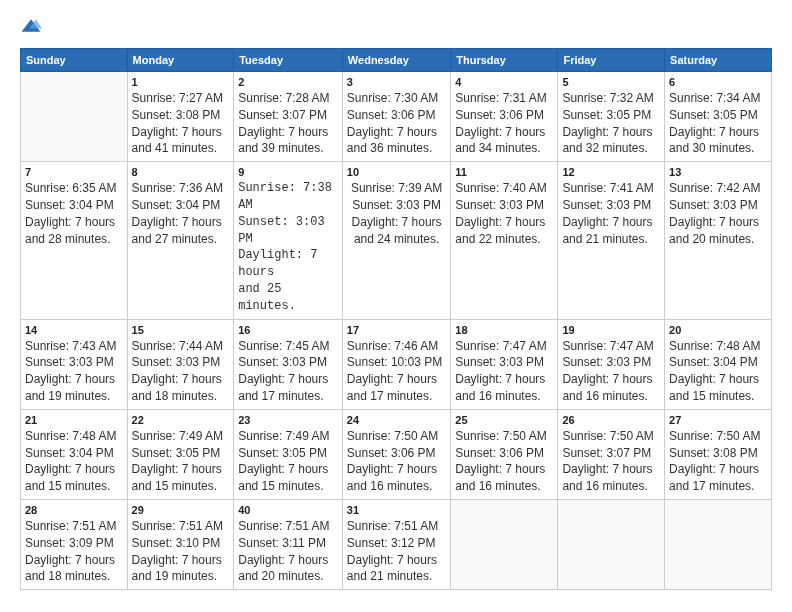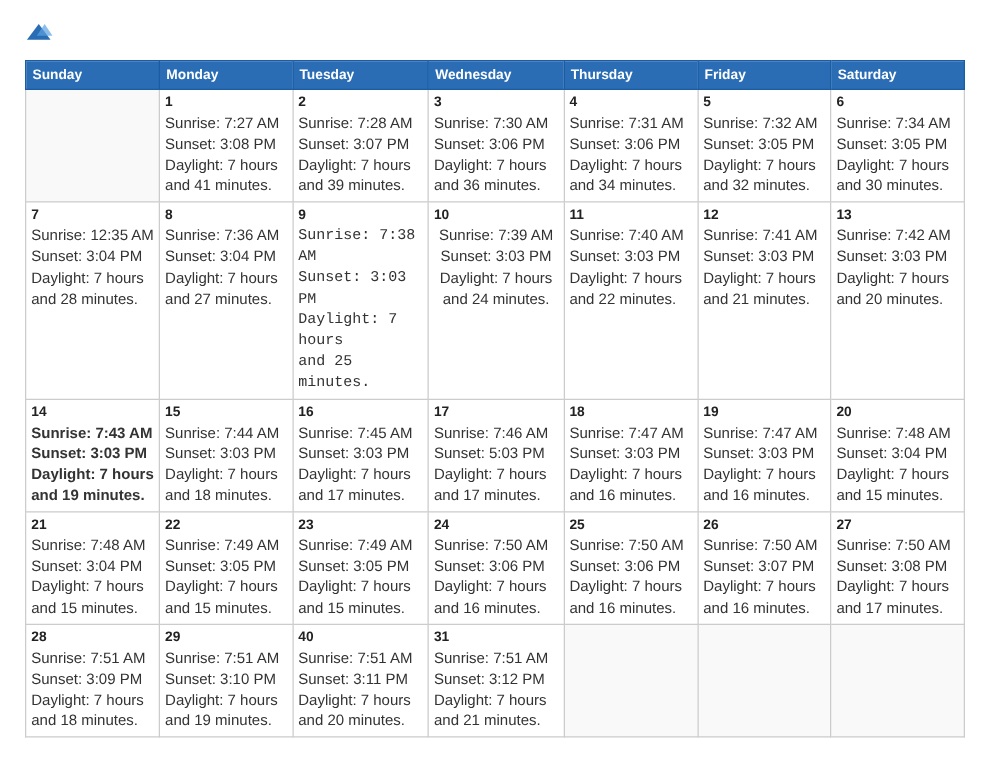--- a/index.html
+++ b/index.html
@@ -162,21 +162,21 @@
             <div class="day-number">6</div>
             <div class="day-info" style="white-space: pre-line;">Sunrise: 7:34 AM
 Sunset: 3:05 PM
 Daylight: 7 hours
 and 30 minutes.</div>
           </td>
         </tr>
         <tr>
           <td>
             <div class="day-number">7</div>
-            <div class="day-info" style="white-space: pre-line;">Sunrise: 12:35 AM
+            <div class="day-info" style="white-space: pre-line;">Sunrise: 6:35 AM
 Sunset: 3:04 PM
 Daylight: 7 hours
 and 28 minutes.</div>
           </td>
           <td>
             <div class="day-number">8</div>
             <div class="day-info" style="white-space: pre-line;">Sunrise: 7:36 AM
 Sunset: 3:04 PM
 Daylight: 7 hours
 and 27 minutes.</div>
@@ -213,21 +213,21 @@
             <div class="day-number">13</div>
             <div class="day-info" style="white-space: pre-line;">Sunrise: 7:42 AM
 Sunset: 3:03 PM
 Daylight: 7 hours
 and 20 minutes.</div>
           </td>
         </tr>
         <tr>
           <td>
             <div class="day-number">14</div>
-            <div class="day-info" style="white-space: pre-line; font-weight: bold;">Sunrise: 7:43 AM
+            <div class="day-info" style="white-space: pre-line;">Sunrise: 7:43 AM
 Sunset: 3:03 PM
 Daylight: 7 hours
 and 19 minutes.</div>
           </td>
           <td>
             <div class="day-number">15</div>
             <div class="day-info" style="white-space: pre-line;">Sunrise: 7:44 AM
 Sunset: 3:03 PM
 Daylight: 7 hours
 and 18 minutes.</div>
@@ -235,21 +235,21 @@
           <td>
             <div class="day-number">16</div>
             <div class="day-info" style="white-space: pre-line;">Sunrise: 7:45 AM
 Sunset: 3:03 PM
 Daylight: 7 hours
 and 17 minutes.</div>
           </td>
           <td>
             <div class="day-number">17</div>
             <div class="day-info" style="white-space: pre-line;">Sunrise: 7:46 AM
-Sunset: 5:03 PM
+Sunset: 10:03 PM
 Daylight: 7 hours
 and 17 minutes.</div>
           </td>
           <td>
             <div class="day-number">18</div>
             <div class="day-info" style="white-space: pre-line;">Sunrise: 7:47 AM
 Sunset: 3:03 PM
 Daylight: 7 hours
 and 16 minutes.</div>
           </td>

